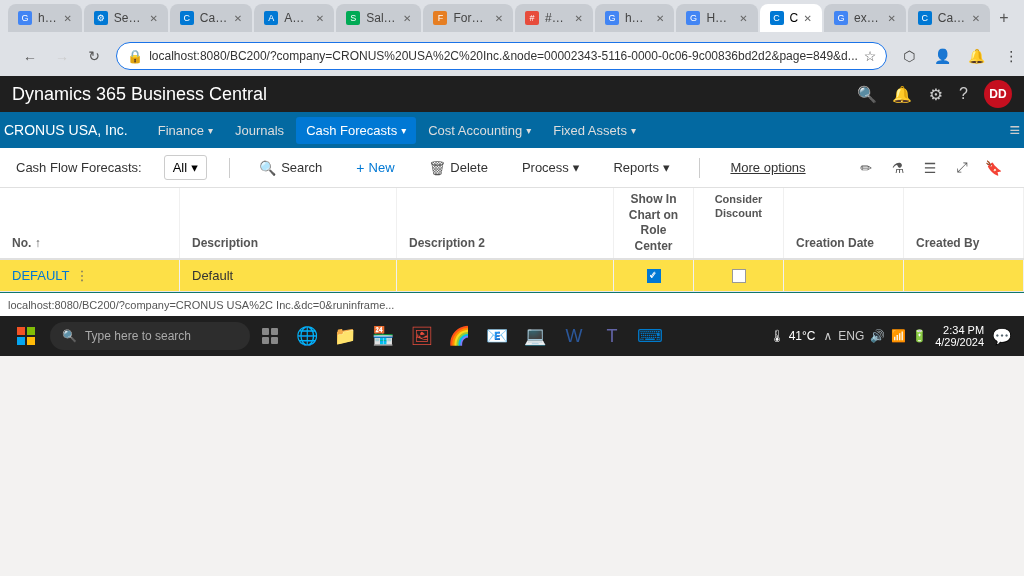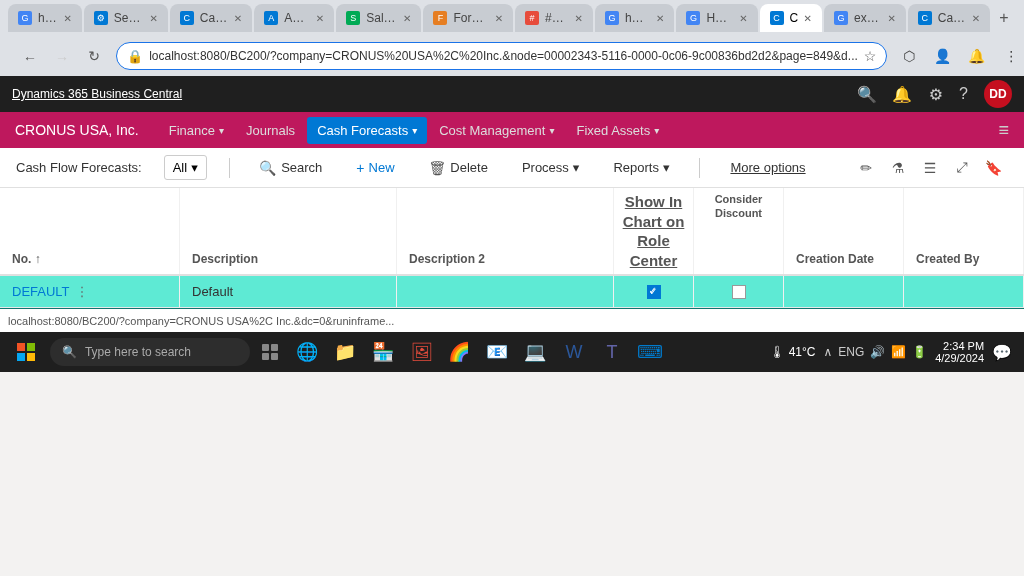--- a/index.html
+++ b/index.html
@@ -15,26 +15,26 @@
     .address-bar-url { flex: 1; font-size: 12px; color: #333; overflow: hidden; white-space: nowrap; text-overflow: ellipsis; }
     .nav-buttons { display: flex; align-items: center; gap: 4px; padding: 4px 8px; }
     .nav-btn { width: 28px; height: 28px; display: flex; align-items: center; justify-content: center; border-radius: 50%; cursor: pointer; color: #555; font-size: 14px; }
     .browser-toolbar { display: flex; align-items: center; height: 40px; background: #dee1e6; padding: 0 8px; }
     .address-wrapper { flex: 1; display: flex; align-items: center; background: #fff; border-radius: 20px; height: 28px; padding: 0 10px; gap: 6px; border: 1.5px solid #1a73e8; }
     .toolbar-icons { display: flex; align-items: center; gap: 6px; padding-left: 8px; }
     .toolbar-icon { width: 28px; height: 28px; display: flex; align-items: center; justify-content: center; border-radius: 50%; cursor: pointer; font-size: 14px; color: #444; }
     
     
     .app-titlebar { background: #1f1f1f; color: #fff; display: flex; align-items: center; height: 36px; padding: 0 12px; gap: 12px; }
-    .app-title { font-size: 12px; font-weight: 500; flex: 1; text-decoration: underline; }
+    .app-title { font-size: 18px; font-weight: 500; flex: 1; }
     .titlebar-icons { display: flex; align-items: center; gap: 16px; }
     .titlebar-icon { color: #ccc; font-size: 16px; cursor: pointer; }
 
     
-    .app-navbar { background: #be185d; display: flex; align-items: center; height: 36px; padding: 0 15px; }
+    .app-navbar { background: #0369a1; display: flex; align-items: center; height: 36px; padding: 0 4px; }
     .company-name { color: #fff; font-size: 14px; font-weight: 500; margin-right: 20px; }
     .nav-menu { display: flex; align-items: center; gap: 2px; flex: 1; }
     .nav-item { color: #ddd; font-size: 13px; padding: 6px 10px; cursor: pointer; display: flex; align-items: center; gap: 4px; border-radius: 3px; white-space: nowrap; }
     .nav-item.active { background: #0078d4; color: #fff; }
     .nav-chevron { font-size: 10px; }
     .nav-right { display: flex; align-items: center; gap: 12px; }
     .hamburger { color: #ccc; font-size: 18px; cursor: pointer; }
     .avatar { width: 28px; height: 28px; border-radius: 50%; background: #c50f1f; color: #fff; display: flex; align-items: center; justify-content: center; font-size: 12px; font-weight: bold; }
 
     
@@ -51,21 +51,21 @@
     .toolbar-btn.new-btn .icon { color: #0078d4; }
     .more-options-btn { display: flex; align-items: center; gap: 4px; padding: 4px 8px; border-radius: 3px; cursor: pointer; font-size: 13px; color: #333; text-decoration: underline; }
     .icon-group { display: flex; align-items: center; gap: 4px; margin-left: auto; }
     .icon-btn { width: 28px; height: 28px; display: flex; align-items: center; justify-content: center; border-radius: 3px; cursor: pointer; font-size: 14px; color: #555; }
 
     
     .table-container { flex: 1; background: #fff; margin: 0; }
     .table-header { display: grid; grid-template-columns: 180px 1fr 1fr 80px 90px 120px 120px; border-bottom: 2px solid #e0e0e0; background: #fff; }
     .th { padding: 8px 12px; font-size: 12px; color: #555; font-weight: 600; border-right: 1px solid #f0f0f0; display: flex; align-items: flex-end; }
     .th.multi-line { display: flex; flex-direction: column; align-items: center; text-align: center; padding: 4px 8px; }
-    .table-row-item { display: grid; grid-template-columns: 180px 1fr 1fr 80px 90px 120px 120px; border-bottom: 1px solid #e8e8e8; background: #5eead4; }
+    .table-row-item { display: grid; grid-template-columns: 180px 1fr 1fr 80px 90px 120px 120px; border-bottom: 1px solid #e8e8e8; background: #fde047; }
     .td { padding: 8px 12px; font-size: 13px; color: #333; border-right: 1px solid #f0f0f0; display: flex; align-items: center; }
     .td-link { color: #0078d4; cursor: pointer; text-decoration: none; }
     .checkbox { width: 14px; height: 14px; border: 1px solid #999; background: #fff; display: inline-block; }
     .checkbox.checked { background: #0078d4; border-color: #0078d4; position: relative; }
     .checkbox.checked::after { content: '✓'; color: #fff; font-size: 10px; position: absolute; top: -1px; left: 1px; }
 
     
     .statusbar { background: #fff; border-top: 1px solid #0f766e; height: 24px; display: flex; align-items: center; padding: 0 8px; font-size: 11px; color: #555; }
 
     
@@ -185,21 +185,21 @@
       <span class="nav-chevron">▾</span>
     </div>
     <div class="nav-item">
       <span>Journals</span>
     </div>
     <div class="nav-item active">
       <span>Cash Forecasts</span>
       <span class="nav-chevron">▾</span>
     </div>
     <div class="nav-item">
-      <span>Cost Management</span>
+      <span>Cost Accounting</span>
       <span class="nav-chevron">▾</span>
     </div>
     <div class="nav-item">
       <span>Fixed Assets</span>
       <span class="nav-chevron">▾</span>
     </div>
   </nav>
   <div class="nav-right">
     <span class="hamburger">≡</span>
   </div>
@@ -252,21 +252,21 @@
       <div class="th">
         <span>No. ↑</span>
       </div>
       <div class="th">
         <span>Description</span>
       </div>
       <div class="th">
         <span>Description 2</span>
       </div>
       <div class="th multi-line">
-        <span style="font-size:15px;line-height:1.3;text-decoration:underline;">Show In<br>Chart on<br>Role<br>Center</span>
+        <span style="font-size:12px;line-height:1.3;">Show In<br>Chart on<br>Role<br>Center</span>
       </div>
       <div class="th multi-line">
         <span style="font-size:11px;line-height:1.3;">Consider<br>Discount</span>
       </div>
       <div class="th">
         <span>Creation Date</span>
       </div>
       <div class="th">
         <span>Created By</span>
       </div>

